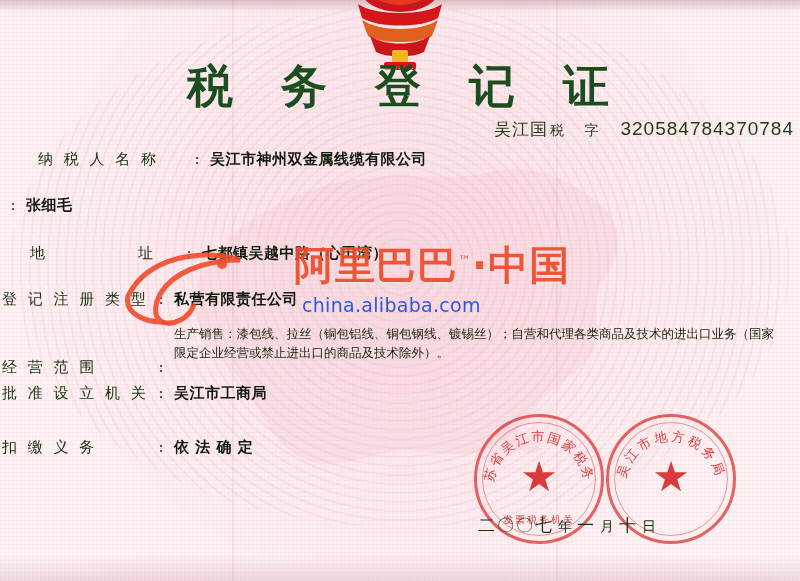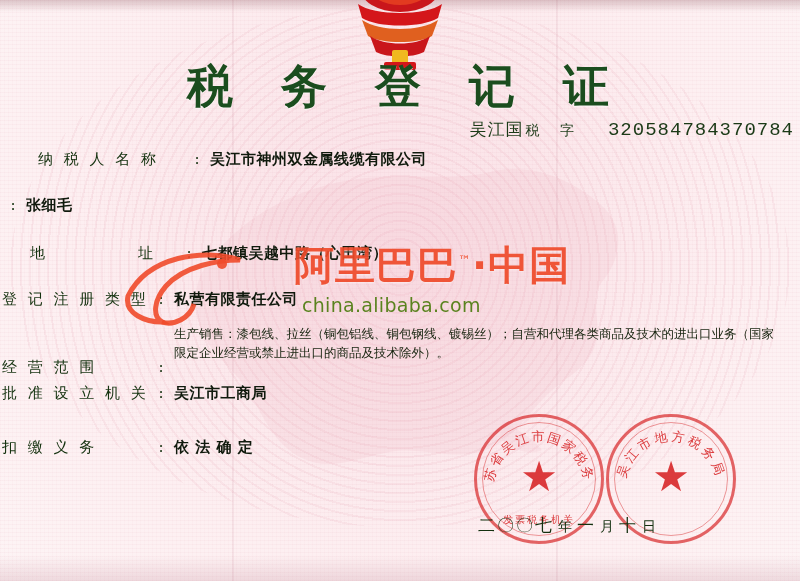--- a/index.html
+++ b/index.html
@@ -125,22 +125,22 @@
     letter-spacing: 1px;
   }
   .serial-mid {
     font-size: 14px;
     letter-spacing: 8px;
     margin-left: 2px;
   }
   .serial-num {
     font-size: 19px;
     letter-spacing: 1px;
-    margin-left: 26px;
-    font-family: Liberation Mono, monospace;
+    margin-left: 14px;
+    font-family: Liberation Sans, sans-serif;
   }
 
   
   .fields {
     position: absolute;
     left: 0;
     top: 140px;
     width: 800px;
   }
   .row {
@@ -224,21 +224,21 @@
   }
   .ali-dot {
     color: #ef4a2a;
   }
   .ali-url {
     position: absolute;
     left: 184px;
     top: 56px;
     font-family: "DejaVu Sans", sans-serif;
     font-size: 19px;
-    color: #4d7c0f;
+    color: #1d4ed8;
     opacity: 0.92;
     letter-spacing: 0.3px;
   }
   .ali-swirl {
     position: absolute;
     left: 0;
     top: -4px;
     width: 190px;
     height: 96px;
   }

